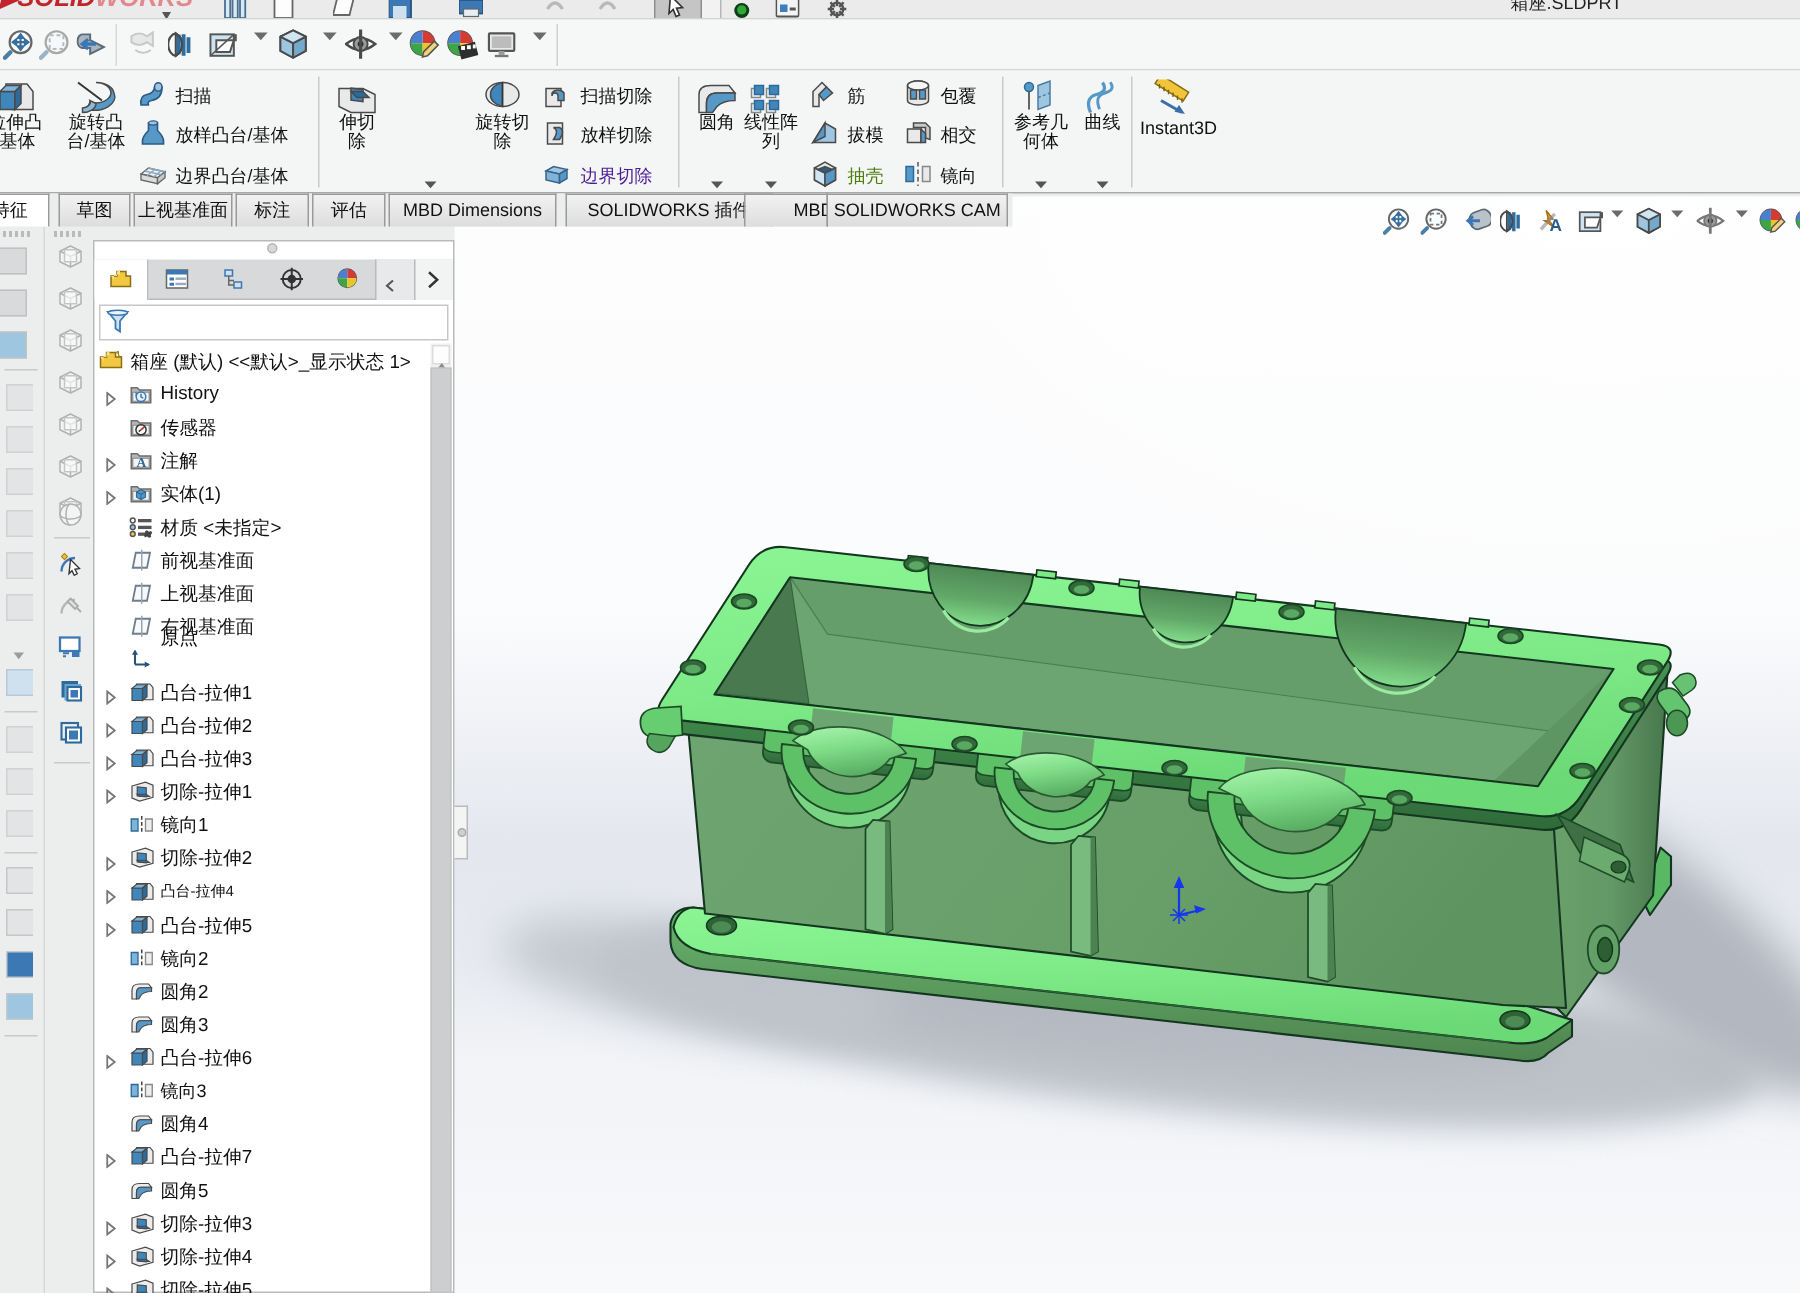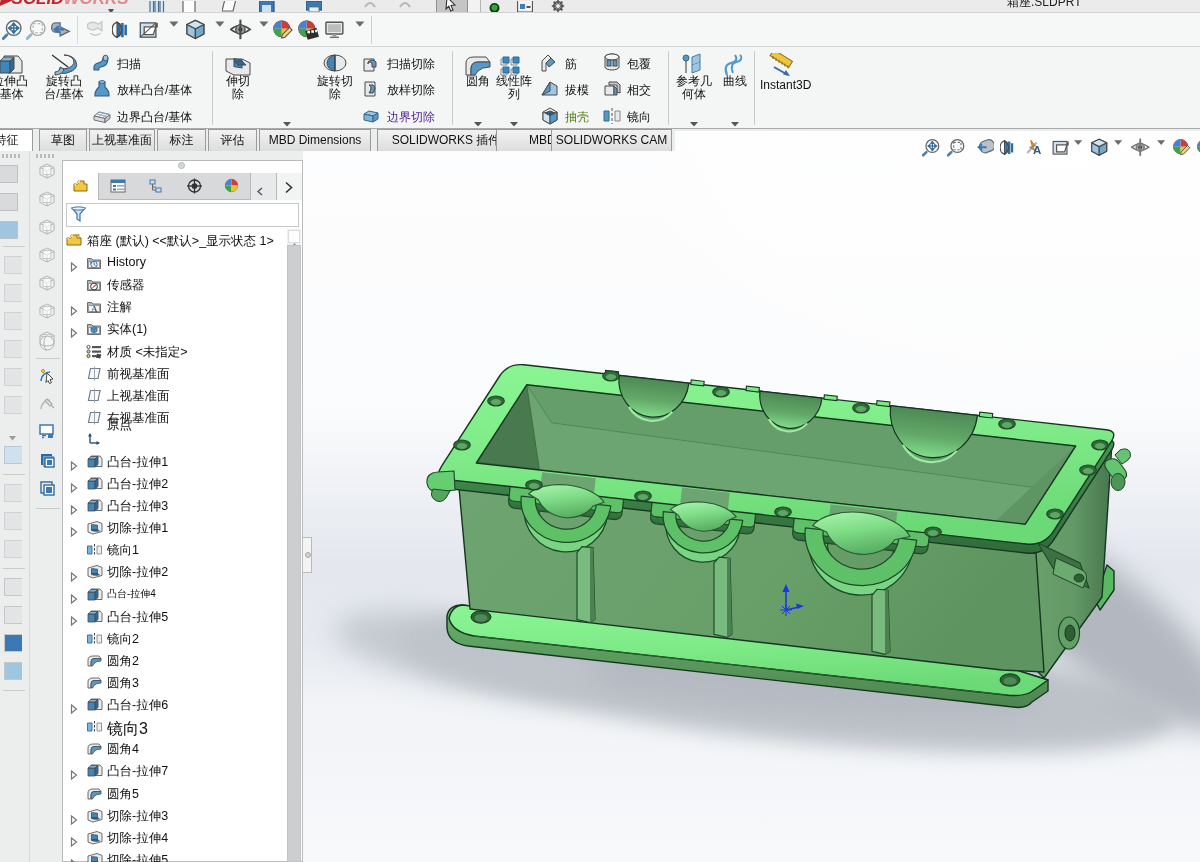--- a/index.html
+++ b/index.html
@@ -1138,21 +1138,21 @@
       </g>
     </svg></div>
 <div class="abs txt" style="left:107px;top:697px;font-size:12.5px;">凸台-拉伸6</div>
 <div class="abs" style="left:86px;top:719px;"><svg width="17" height="15" viewBox="0 0 17 15" style="">
       <g>
         <path d="M1.5,4 h4.5 v8 h-4.5 Z" fill="#7db4d8" stroke="#2d6a99" stroke-width="0.9"></path>
         <path d="M11,4 h4.5 v8 h-4.5 Z" fill="#eee" stroke="#888" stroke-width="0.9"></path>
         <line x1="8.5" y1="2" x2="8.5" y2="14" stroke="#444" stroke-width="1" stroke-dasharray="2.5,1.5"></line>
       </g>
     </svg></div>
-<div class="abs txt" style="left:107px;top:719px;font-size:16px;">镜向3</div>
+<div class="abs txt" style="left:107px;top:719px;font-size:12px;">镜向3</div>
 <div class="abs" style="left:86px;top:741px;"><svg width="17" height="15" viewBox="0 0 17 15" style="">
       <g stroke="#4a4a4a" stroke-width="0.8">
         <path d="M2,13 L2,7 Q2,3 7,3 L13,3 L15,5.5 L8,5.5 Q5,5.5 5,9 L5,13 Z" fill="#ececec"></path>
         <path d="M5,9 Q5,5.5 8,5.5 L15,5.5 L15,8 Q10,8 8,10.5 L6.5,13 L5,13 Z" fill="#5799c6"></path>
       </g>
     </svg></div>
 <div class="abs txt" style="left:107px;top:741px;font-size:12.5px;">圆角4</div>
 <div class="abs" style="left:70px;top:766px;"><svg width="8" height="10" viewBox="0 0 8 10" style="">
       <path d="M1.5,1 L6.5,5 L1.5,9 Z" fill="none" stroke="#777" stroke-width="1.2"></path>
     </svg></div>

